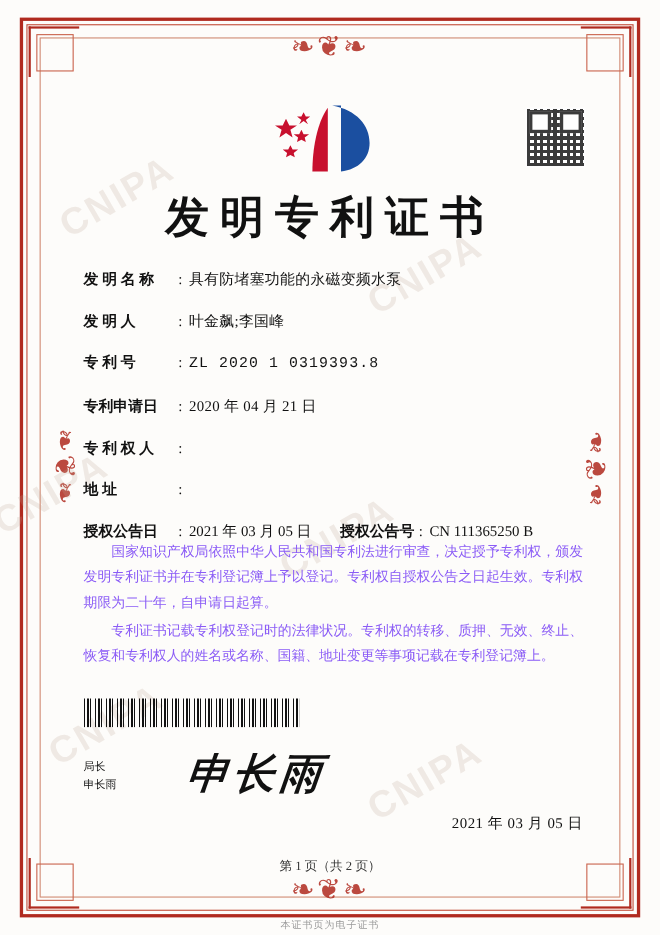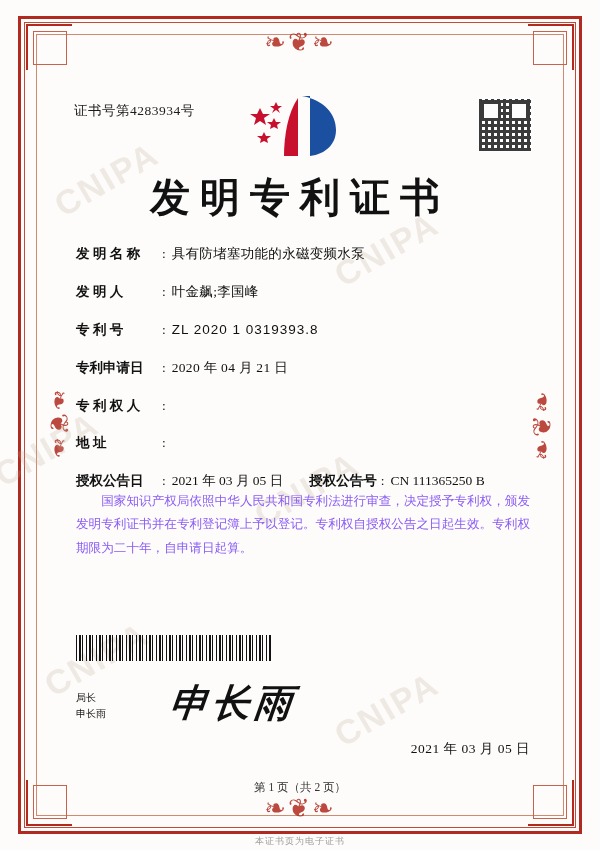--- a/index.html
+++ b/index.html
@@ -193,21 +193,21 @@
   }
   .field-colon {
     flex: 0 0 auto;
     padding-right: 6px;
   }
   .field-value {
     flex: 1 1 auto;
     letter-spacing: .3px;
   }
   .field-value.mono-ish {
-    font-family: Liberation Sans, sans-serif;
+    font-family: Liberation Mono, monospace;
     letter-spacing: 1px;
   }
   .inline-second {
     display: flex;
     align-items: center;
     margin-left: 26px;
   }
   .inline-second .field-label {
     width: auto;
     flex: 0 0 auto;
@@ -312,21 +312,20 @@
 
   <div class="wm wm1">CNIPA</div>
   <div class="wm wm2">CNIPA</div>
   <div class="wm wm3">CNIPA</div>
   <div class="wm wm4">CNIPA</div>
   <div class="wm wm5">CNIPA</div>
   <div class="wm wm6">CNIPA</div>
 
   <div class="content">
 
-    <div class="cert-no">证书号第4283934号</div>
 
     <div class="qr"></div>
 
     <svg class="logo" viewBox="0 0 120 66">
       <path d="M62 4 C84 8 96 22 96 38 C96 52 86 62 70 64 L70 4 Z" fill="#1b4fa0"></path>
       <path d="M58 6 L58 64 L44 64 C44 44 48 20 58 6 Z" fill="#c8102e"></path>
       <g fill="#c8102e">
         <polygon points="20,16 23,22 30,22 24,26 26,33 20,29 14,33 16,26 10,22 17,22"></polygon>
         <polygon points="36,10 38,14 42,14 38,17 40,21 36,18 32,21 34,17 30,14 34,14"></polygon>
         <polygon points="34,26 36,30 41,30 37,33 38,37 34,35 30,37 31,33 27,30 32,30"></polygon>
@@ -381,20 +380,21 @@
           <span class="field-label">授权公告号</span>
           <span class="field-colon">:</span>
           <span>CN 111365250 B</span>
         </span>
       </div>
 
     </div>
 
     <div class="paragraphs">
       <p>国家知识产权局依照中华人民共和国专利法进行审查，决定授予专利权，颁发发明专利证书并在专利登记簿上予以登记。专利权自授权公告之日起生效。专利权期限为二十年，自申请日起算。</p>
+      <p>专利证书记载专利权登记时的法律状况。专利权的转移、质押、无效、终止、恢复和专利权人的姓名或名称、国籍、地址变更等事项记载在专利登记簿上。</p>
     </div>
 
     <div class="barcode"></div>
 
     <div class="signature-block">
       <div>局长</div>
       <div>申长雨</div>
     </div>
     <div class="sig-script">申长雨</div>
 

